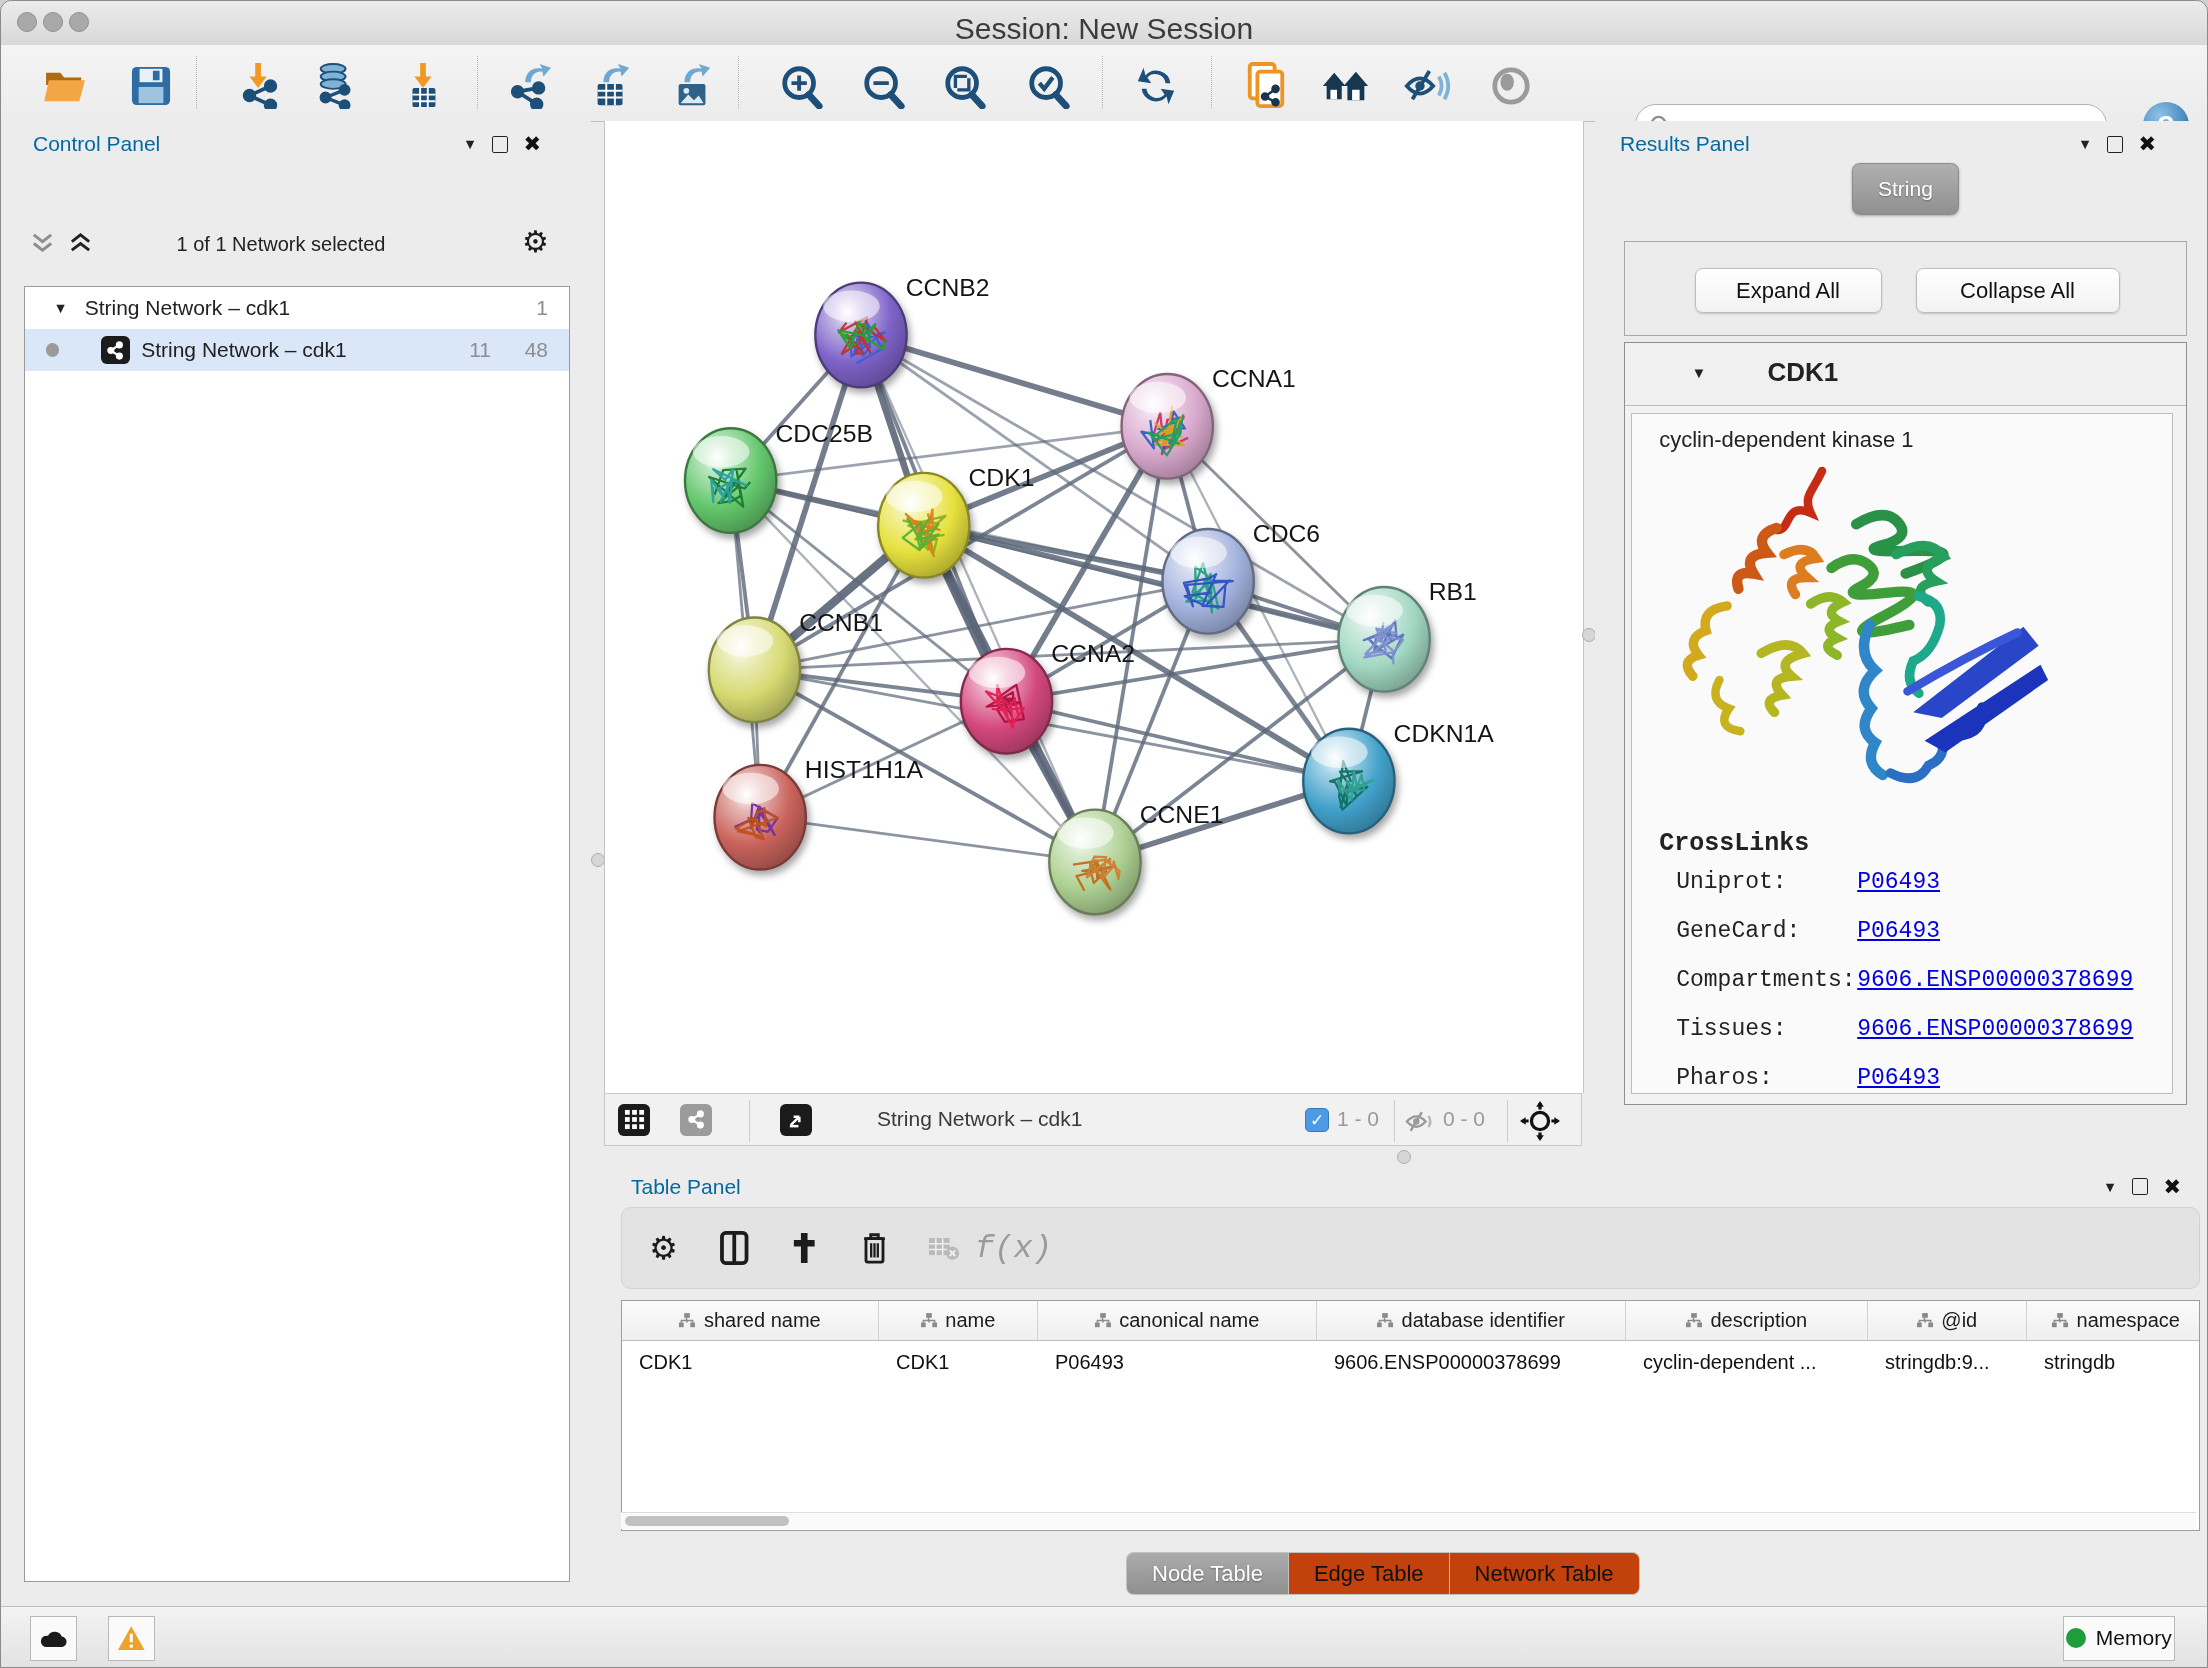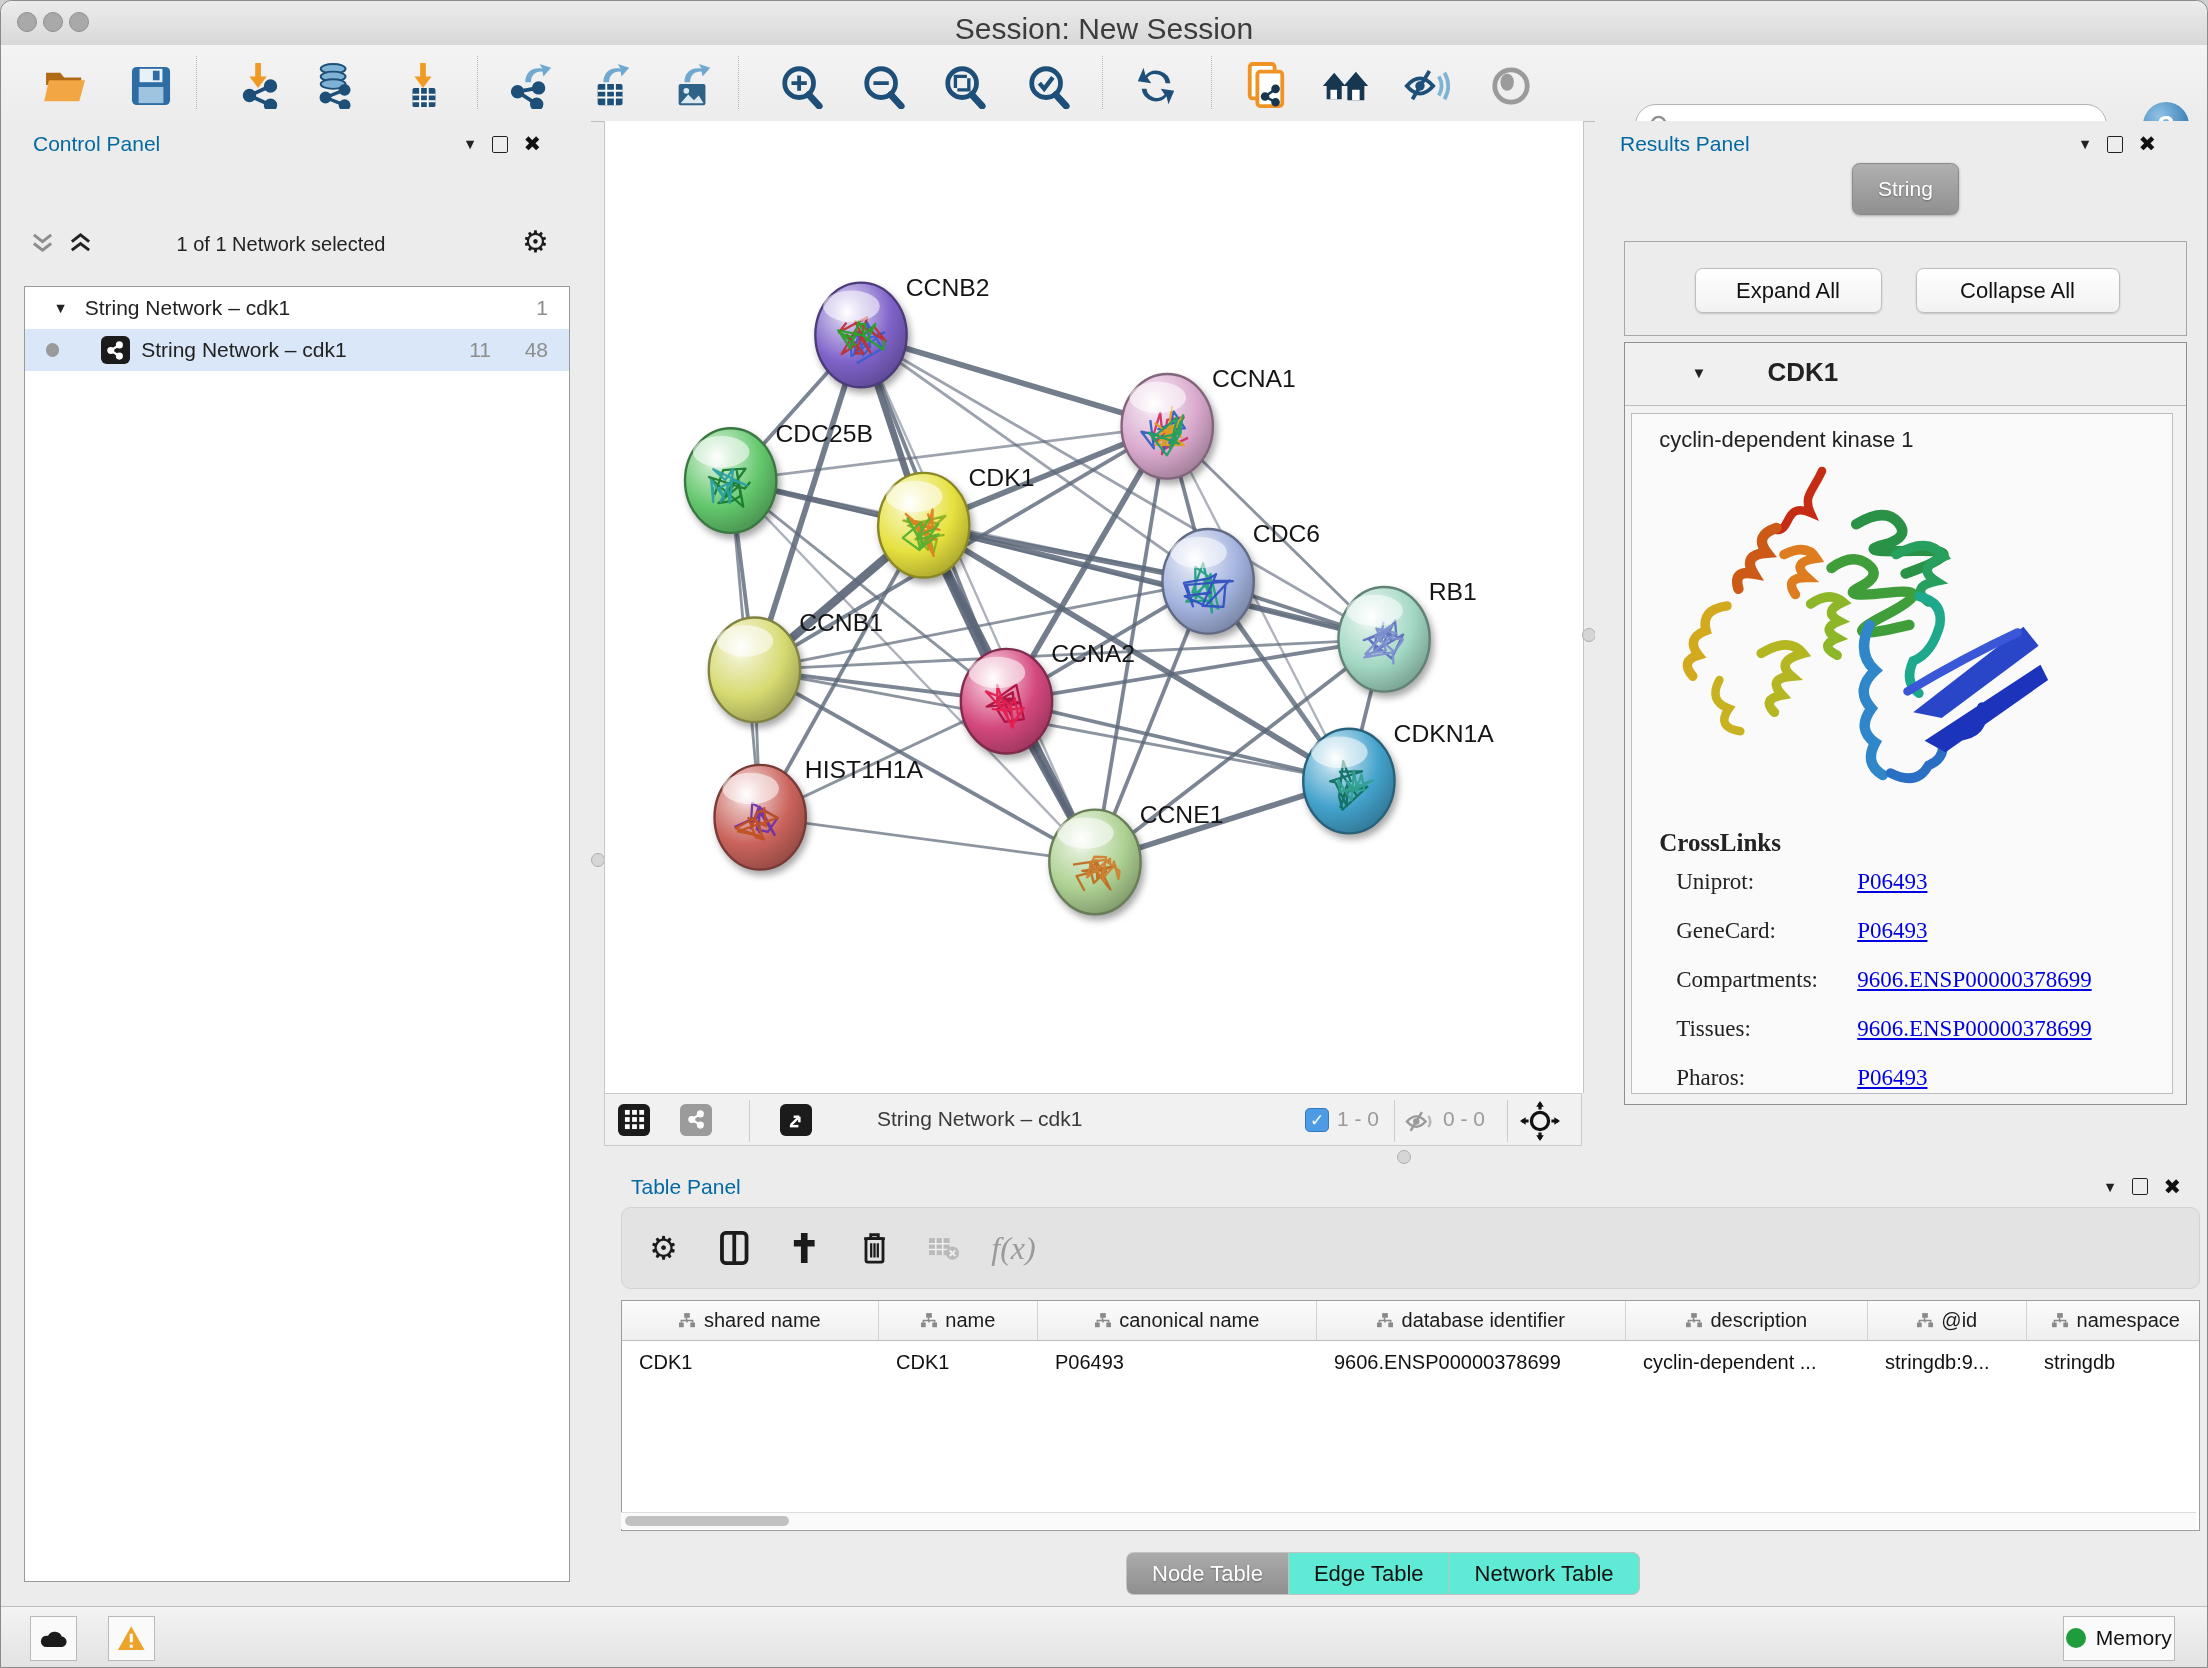--- a/index.html
+++ b/index.html
@@ -55,34 +55,34 @@
   .split-dot{width:12.4px;height:12.4px;border-radius:50%;background:#d6d6d6;border:1px solid #aeaeae;}
   
   .results{left:1594px;top:120px;width:614px;height:1025px;background:#ececec;}
   .pill{background:linear-gradient(#b0b0b0,#909090);color:#fff;font-size:21px;padding:13px 25px;
     border-radius:7.6px;border:1px solid #8a8a8a;text-shadow:0 1px 1.9px rgba(0,0,0,.35);box-shadow:0 1px 2.9px rgba(0,0,0,.3);}
   .btn{background:linear-gradient(#ffffff,#f2f2f2);border:1px solid #bdbdbd;border-radius:7.6px;
     font-size:22px;color:#111;text-align:center;box-shadow:0 1px 1.9px rgba(0,0,0,.18);}
   .rp-box{border:1px solid #a8a8a8;background:#ececec;}
   .rp-section{border:1px solid #8f8f8f;background:#f2f2f2;}
   .rp-inner{border:1px solid #bdbdbd;background:#fafafa;}
-  .serif{font-family:Liberation Serif, serif;}
+  .serif{font-family:Liberation Mono, monospace;}
   .xlink{color:#0000e0;text-decoration:underline;}
   
   .tablepanel{left:603px;top:1164px;width:1605px;height:441px;background:#ececec;}
   .tp-toolbar{left:17px;top:42px;width:1577px;height:80px;background:#e3e3e3;border:1px solid #d2d2d2;border-radius:9.5px;}
   .tp-ico{top:19px;display:flex;align-items:center;justify-content:center;width:49px;height:42px;}
   .dtable{left:17px;top:135px;width:1577px;height:229px;background:#fff;border:1px solid #9d9d9d;overflow:hidden;}
   .th{display:flex;align-items:center;justify-content:center;gap:8.6px;font-size:20px;color:#1c1c1c;
     background:linear-gradient(#fbfbfb,#efefef);border-right:1px solid #d2d2d2;border-bottom:1px solid #bdbdbd;
     height:40px;box-sizing:border-box;overflow:hidden;white-space:nowrap;}
   .td{font-size:20px;color:#111;padding:9.5px 0 0 17px;box-sizing:border-box;height:40px;overflow:hidden;white-space:nowrap;}
   .hscroll{left:17px;top:347px;width:1575px;height:16px;background:#fafafa;border-top:1px solid #ddd;}
   .hthumb{left:3.8px;top:2.9px;width:164px;height:10.5px;border-radius:5.7px;background:#c1c1c1;}
-  .bottomtabs .tab{display:inline-block;font-size:22px;padding:7.6px 25px;background:#5eead4;color:#111;
+  .bottomtabs .tab{display:inline-block;font-size:22px;padding:7.6px 25px;background:#c2410c;color:#111;
     border:1px solid #c2c2c2;border-left:none;}
   .bottomtabs .tab:first-child{border-left:1px solid #c2c2c2;border-radius:7.6px 0 0 7.6px;}
   .bottomtabs .tab:last-child{border-radius:0 7.6px 7.6px 0;}
   .bottomtabs .tab.sel{background:linear-gradient(#ababab,#8f8f8f);color:#fff;text-shadow:0 1px 1.9px rgba(0,0,0,.35);}
   
   .statusbar{left:0;top:1605px;width:100%;height:63px;background:linear-gradient(#f3f3f3,#e2e2e2);border-top:1px solid #bdbdbd;}
   .sb-btn{top:8.6px;width:45px;height:43px;background:#fafafa;border:1px solid #b9b9b9;display:flex;align-items:center;justify-content:center;}
   .mem-btn{left:2062px;top:8.6px;width:110px;height:43px;background:#fafafa;border:1px solid #b9b9b9;
     display:flex;align-items:center;justify-content:center;gap:9.5px;font-size:21px;color:#111;}
   .mem-dot{width:20px;height:20px;border-radius:50%;background:#1f9d3c;}

